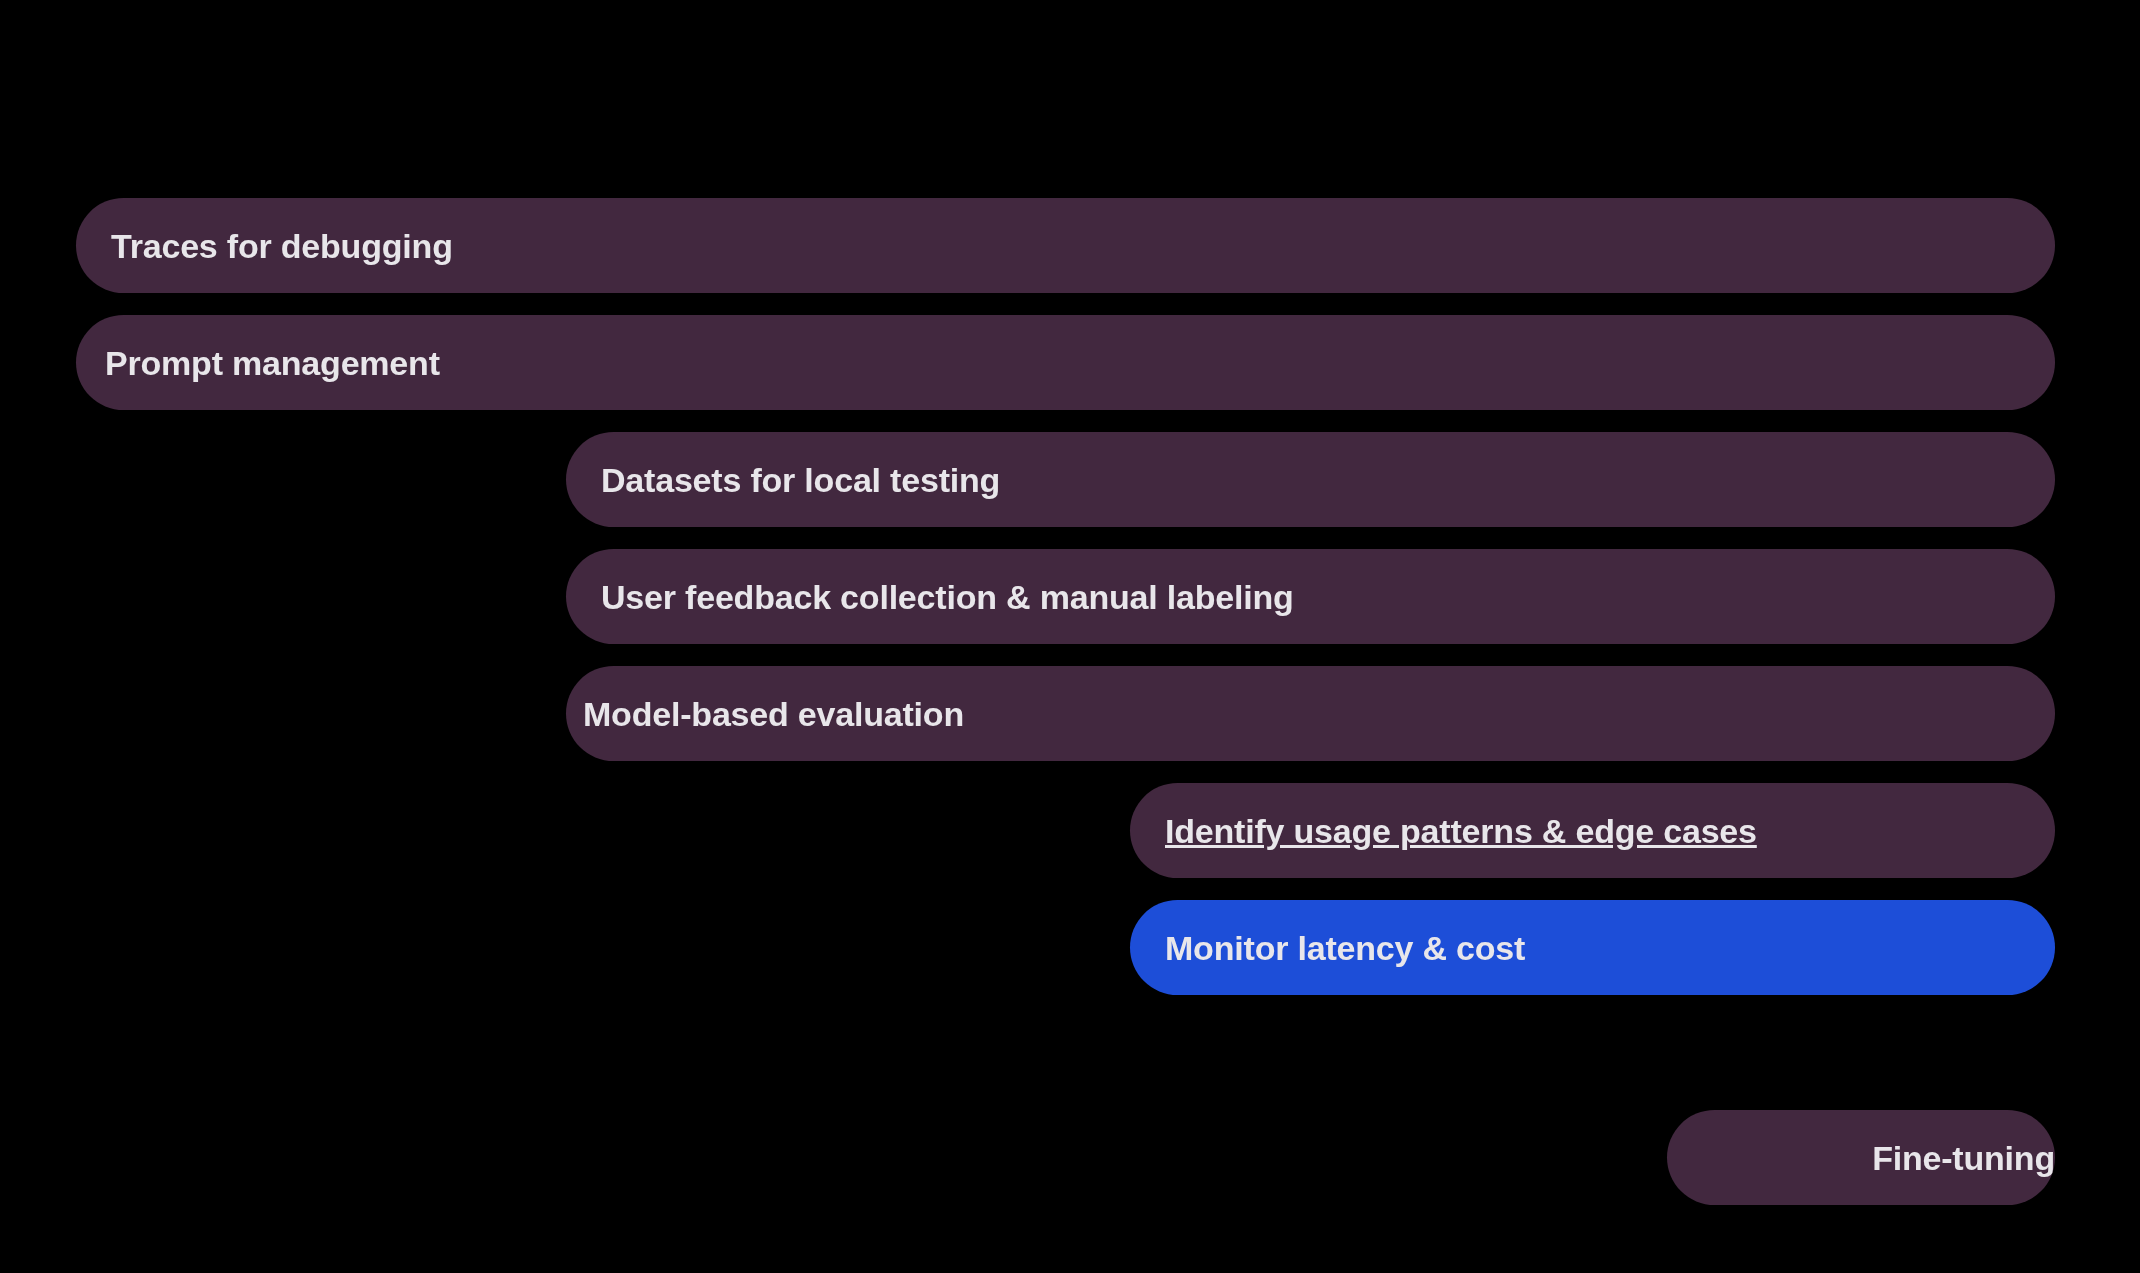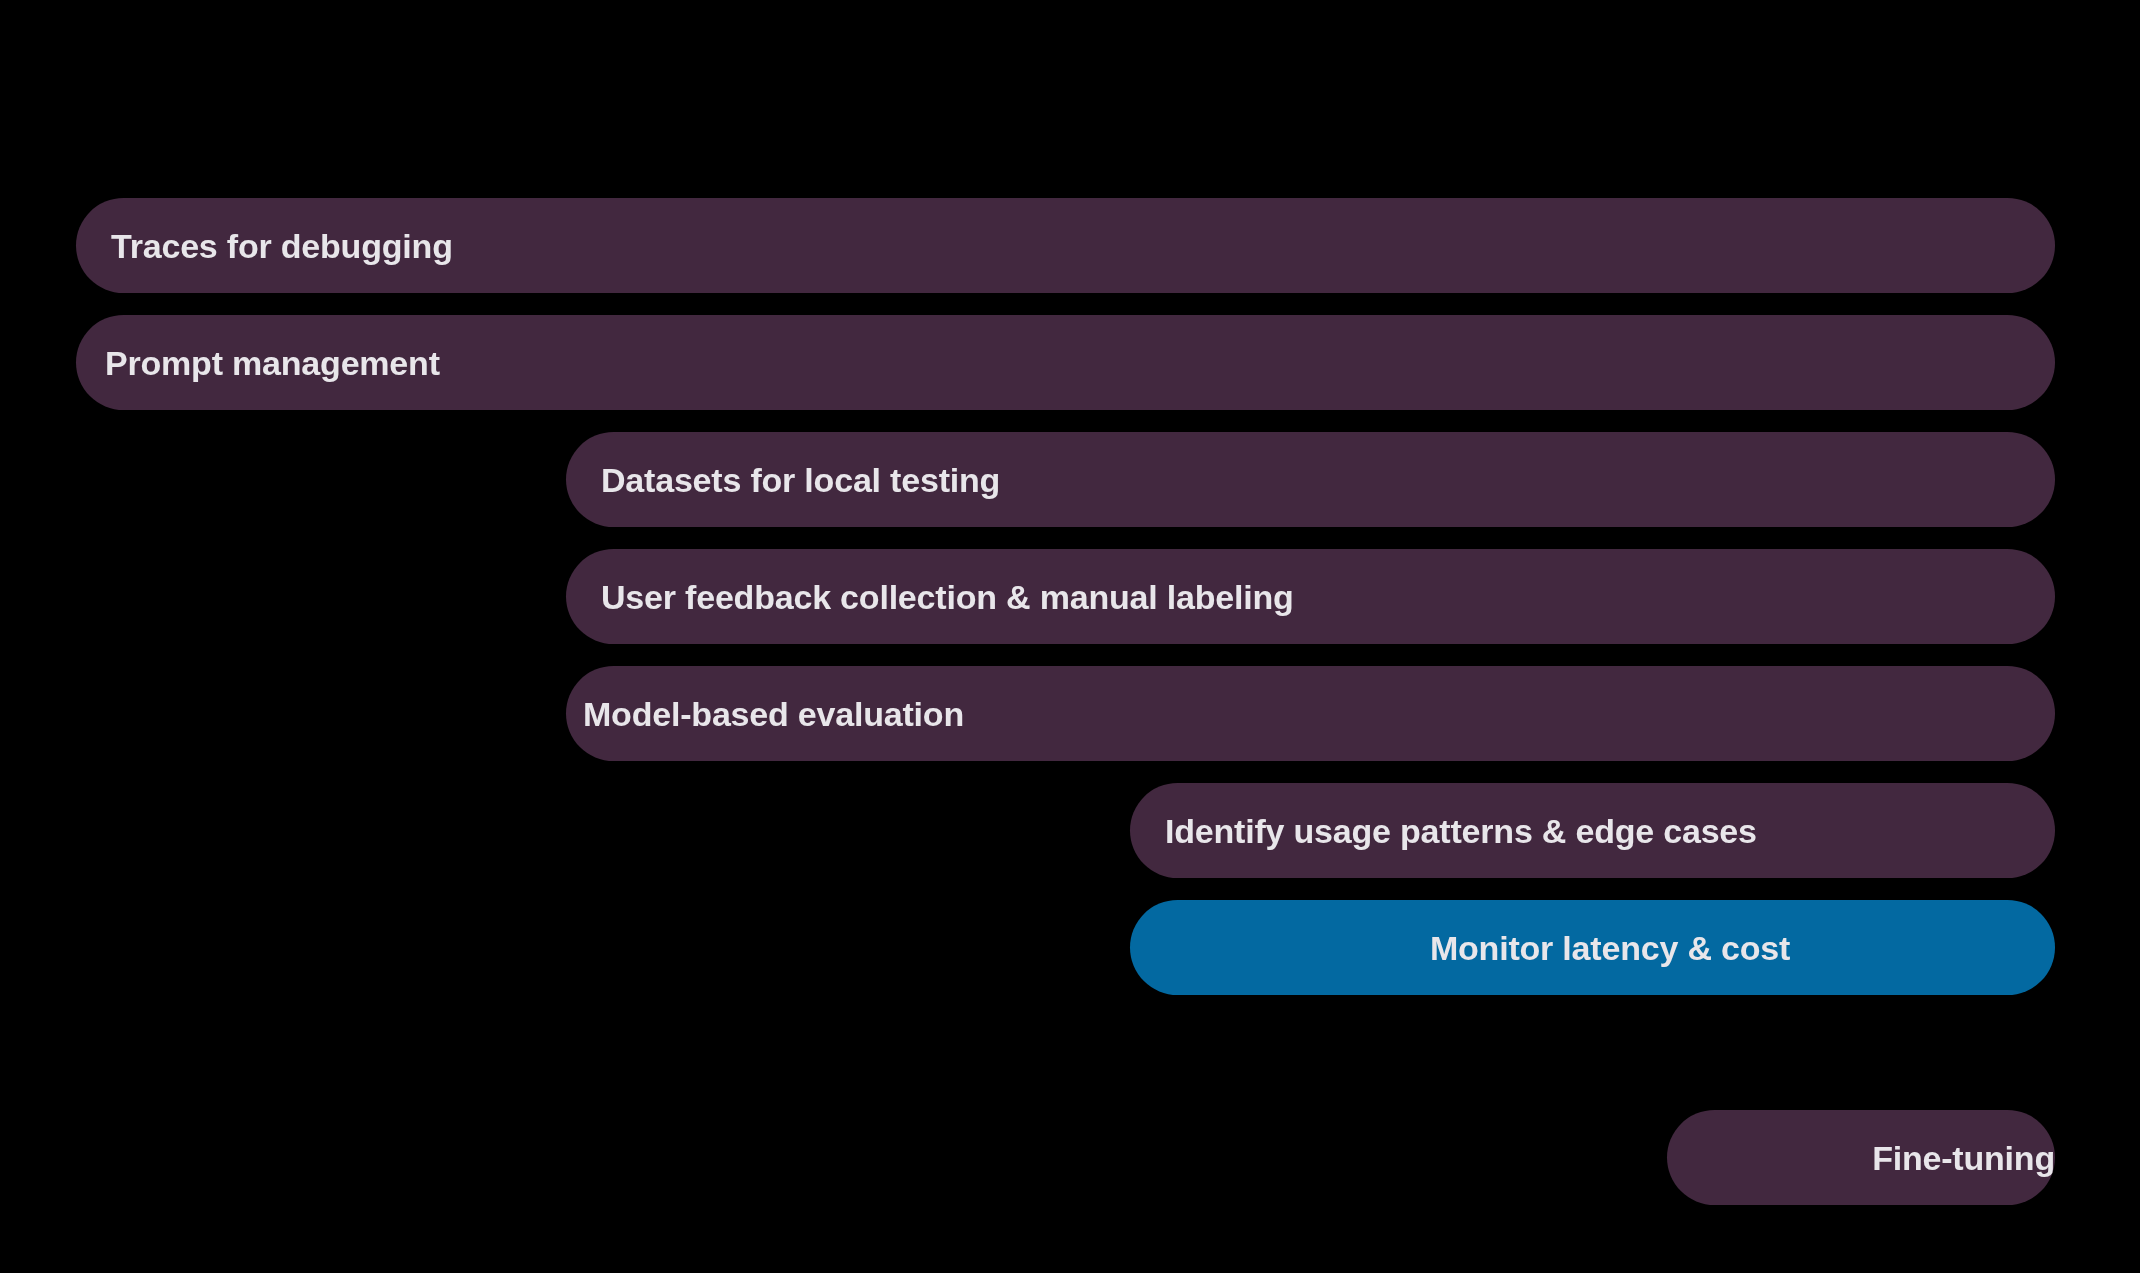--- a/index.html
+++ b/index.html
@@ -63,21 +63,21 @@
     <div class="bar-row" style="left: 566px; top: 432px; width: 1489px; height: 95px; border-radius: 47.5px; background: rgb(66, 40, 63);">
       <span class="bar-label" style="color: rgb(232, 230, 234);">Datasets for local testing</span>
     </div>
     <div class="bar-row" style="left: 566px; top: 549px; width: 1489px; height: 95px; border-radius: 47.5px; background: rgb(66, 40, 63);">
       <span class="bar-label" style="color: rgb(232, 230, 234);">User feedback collection &amp; manual labeling</span>
     </div>
     <div class="bar-row" style="left: 566px; top: 666px; width: 1489px; height: 95px; border-radius: 47.5px; background: rgb(66, 40, 63);">
       <span class="bar-label" style="color: rgb(232, 230, 234); padding-left: 17px;">Model-based evaluation</span>
     </div>
     <div class="bar-row" style="left: 1130px; top: 783px; width: 925px; height: 95px; border-radius: 47.5px; background: rgb(66, 40, 63);">
-      <span class="bar-label" style="color: rgb(232, 230, 234);">Identify usage patterns &amp; edge cases</span>
+      <span class="bar-label" style="color: rgb(232, 230, 234); text-decoration: underline;">Identify usage patterns &amp; edge cases</span>
     </div>
-    <div class="bar-row" style="left: 1130px; top: 900px; width: 925px; height: 95px; border-radius: 47.5px; background: #0369a1; justify-content: center;">
+    <div class="bar-row" style="left: 1130px; top: 900px; width: 925px; height: 95px; border-radius: 47.5px; background: #1d4ed8;">
       <span class="bar-label" style="color: rgb(232, 230, 234);">Monitor latency &amp; cost</span>
     </div>
     <div class="bar-row" style="left: 1667px; top: 1110px; width: 388px; height: 95px; border-radius: 47.5px; background: rgb(66, 40, 63);">
       <span class="bar-label centered" style="color: rgb(232, 230, 234);">Fine-tuning</span>
     </div>
   </div>
 
 </body></html>

